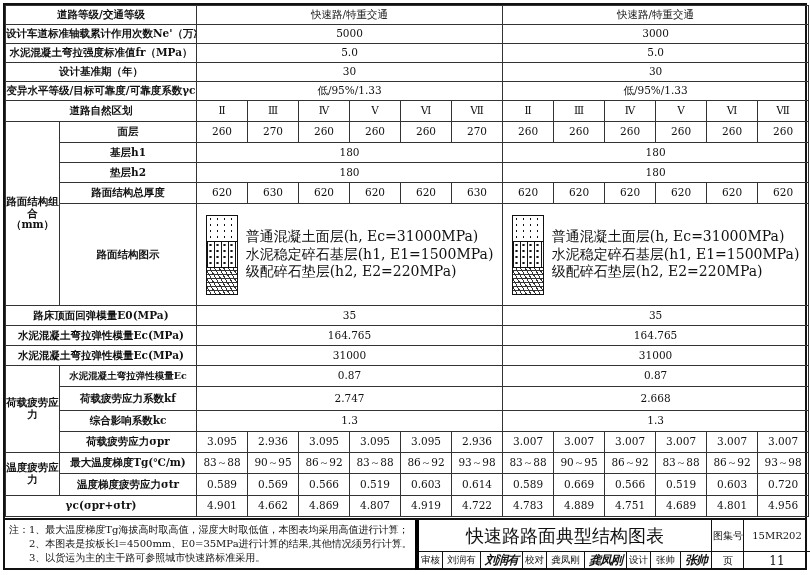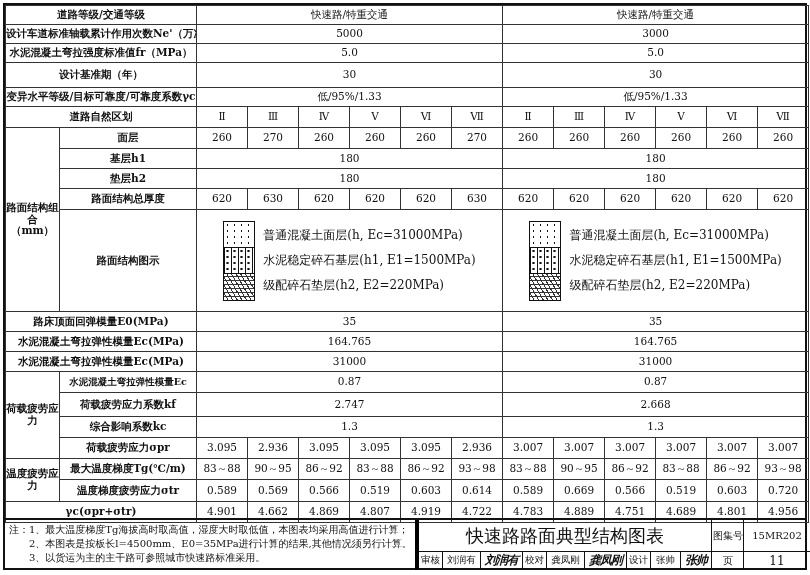--- a/index.html
+++ b/index.html
@@ -9,21 +9,21 @@
   table.main td { border: 1px solid #333; text-align: center; vertical-align: middle; font-size: 10.5px; padding: 0; line-height: 1.1; white-space: nowrap; overflow: hidden; }
   .hdr { font-weight: bold; }
   .grp { font-size: 12px; line-height: 1.35; white-space: normal !important; }
   .legend { display: flex; align-items: center; justify-content: center; gap: 8px; height: 100%; }
   .swatches { width: 30px; border: 1.5px solid #111; display: flex; flex-direction: column; }
   .sw { height: 26px; border-bottom: 1px solid #111; box-sizing: border-box; }
   .sw:last-child { border-bottom: none; }
   .sw1 { background-image: radial-gradient(#111 0.8px, transparent 1.1px); background-size: 7px 6px; }
   .sw2 { background-image: repeating-linear-gradient(90deg, #111 0 1px, transparent 1px 7px), radial-gradient(#111 1px, transparent 1.4px); background-size: auto, 7px 6px; }
   .sw3 { background-image: repeating-linear-gradient(0deg, transparent 0 3px, #111 3px 4px), repeating-linear-gradient(60deg, transparent 0 3px, #111 3px 4px); background-size: auto; opacity: .85; }
-  .legend-labels { display: flex; flex-direction: column; gap: 12px; text-align: left; font-size: 12px; }
+  .legend-labels { display: flex; flex-direction: column; gap: 2px; text-align: left; font-size: 14px; }
   .footer { position: absolute; left: 0; top: 513px; width: 800px; height: 50px; border-top: 2px solid #111; }
   .notes { position: absolute; left: 4px; top: 3px; font-size: 10px; line-height: 14px; white-space: nowrap; }
   .note-line { display: block; }
   .note-indent { padding-left: 20px; }
   .titleblock { position: absolute; left: 410px; top: 0; width: 390px; height: 50px; border-left: 4px solid #000000; }
   .tb-title { position: absolute; left: 0; top: 0; width: 292px; height: 31px; display: flex; align-items: center; justify-content: center; font-family: "DejaVu Sans", "Liberation Sans", sans-serif; font-size: 18px; border-bottom: 1px solid #111; }
   .tb-label1 { position: absolute; left: 292px; top: 0; width: 32px; height: 31px; border-left: 1px solid #111; border-bottom: 1px solid #111; font-size: 10px; display: flex; align-items: center; justify-content: center; }
   .tb-val1 { position: absolute; left: 324px; top: 0; width: 66px; height: 31px; border-left: 1px solid #111; border-bottom: 1px solid #111; font-size: 10px; display: flex; align-items: center; justify-content: center; }
   .tb-label2 { position: absolute; left: 292px; top: 31px; width: 32px; height: 19px; border-left: 1px solid #111; font-size: 10px; display: flex; align-items: center; justify-content: center; }
   .tb-val2 { position: absolute; left: 324px; top: 31px; width: 66px; height: 19px; border-left: 1px solid #111; font-size: 12px; display: flex; align-items: center; justify-content: center; }
@@ -61,21 +61,21 @@
   <tr style="height:19px">
     <td colspan="2" class="hdr">设计车道标准轴载累计作用次数Ne'（万次）</td>
     <td colspan="6">5000</td>
     <td colspan="6">3000</td>
   </tr>
   <tr style="height:19px">
     <td colspan="2" class="hdr">水泥混凝土弯拉强度标准值fr（MPa）</td>
     <td colspan="6">5.0</td>
     <td colspan="6">5.0</td>
   </tr>
-  <tr style="height:25px">
+  <tr style="height:19px">
     <td colspan="2" class="hdr">设计基准期（年）</td>
     <td colspan="6">30</td>
     <td colspan="6">30</td>
   </tr>
   <tr style="height:19px">
     <td colspan="2" class="hdr">变异水平等级/目标可靠度/可靠度系数γc</td>
     <td colspan="6">低/95%/1.33</td>
     <td colspan="6">低/95%/1.33</td>
   </tr>
   <tr style="height:21px">

